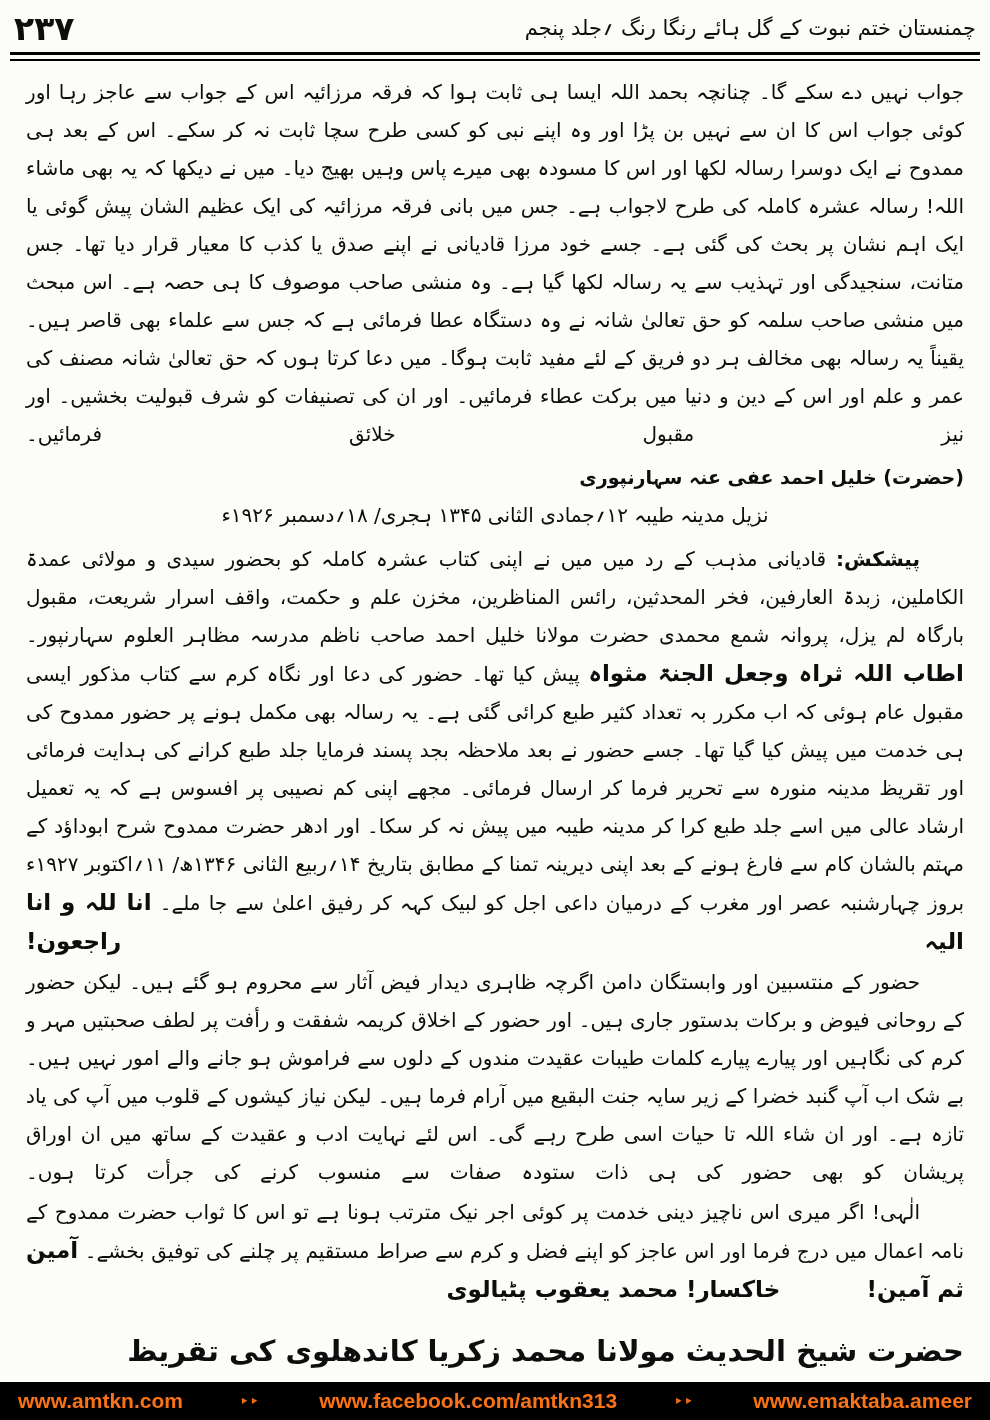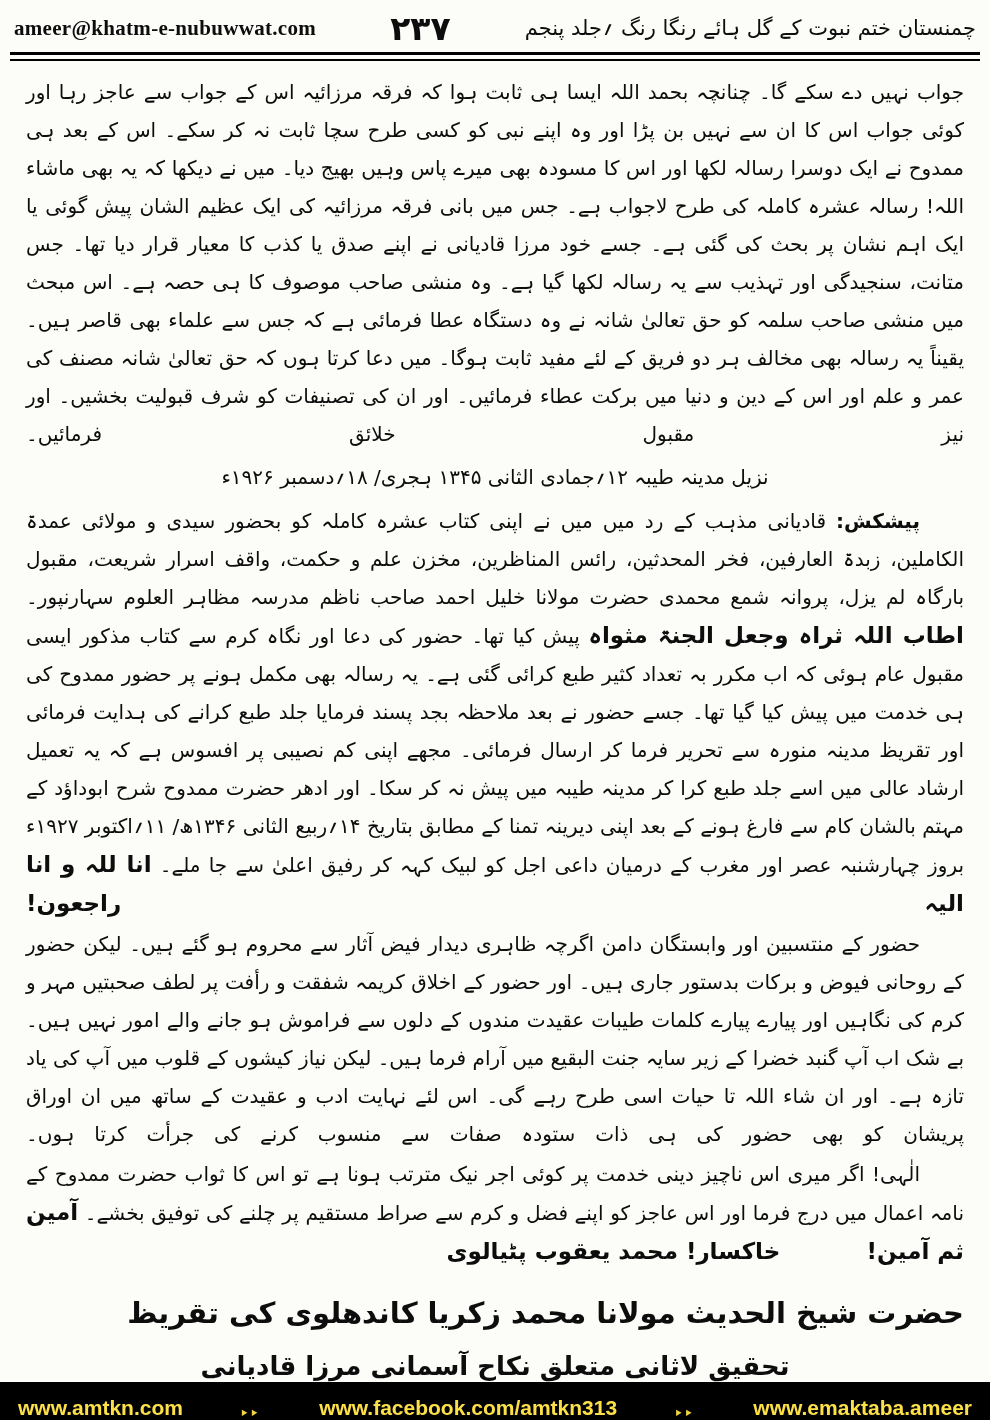--- a/index.html
+++ b/index.html
@@ -33,45 +33,45 @@
     padding:3px 0 0 0;
   }
   .signatory { font-size:19px; font-weight:bold; }
   .date-line { text-align:center; padding:0 0 6px 0; font-size:20px; }
   .heading1 { text-align:right; font-size:29px; font-weight:bold; margin:18px 0 8px 0; line-height:1.7; }
   .heading2 { text-align:center; font-size:26px; font-weight:bold; margin:0 0 12px 0; line-height:1.6; }
   .sig { margin-right:80px; font-size:23px; font-weight:bold; }
   
   .footer {
     position:absolute; left:0; right:0; bottom:0; height:38px;
-    background:#000; color:#fde047;
-    direction:ltr; display:flex; align-items:flex-end; justify-content:space-between;
+    background:#000; color:#f97316;
+    direction:ltr; display:flex; align-items:center; justify-content:space-between;
     padding:0 18px; font-weight:bold; font-size:21px;
     font-family:"Liberation Sans",sans-serif;
   }
   .tri { font-size:12px; letter-spacing:3px; opacity:.95; }
 </style>
 </head>
 <body>
 
 <div class="page">
 
   <div class="header">
-    <div class="email">ameer@khatm-e-nubuwwat.com</div>
     <div class="pagenum">۲۳۷</div>
     <div class="title">چمنستان ختم نبوت کے گل ہائے رنگا رنگ ؍جلد پنجم</div>
   </div>
 
   <div class="rule-double"></div>
 
   <div class="content">
 
     <p class="para jlast">جواب نہیں دے سکے گا۔ چنانچہ بحمد اللہ ایسا ہی ثابت ہوا کہ فرقہ مرزائیہ اس کے جواب سے عاجز رہا اور کوئی جواب اس کا ان سے نہیں بن پڑا اور وہ اپنے نبی کو کسی طرح سچا ثابت نہ کر سکے۔ اس کے بعد ہی ممدوح نے ایک دوسرا رسالہ لکھا اور اس کا مسودہ بھی میرے پاس وہیں بھیج دیا۔ میں نے دیکھا کہ یہ بھی ماشاء اللہ! رسالہ عشرہ کاملہ کی طرح لاجواب ہے۔ جس میں بانی فرقہ مرزائیہ کی ایک عظیم الشان پیش گوئی یا ایک اہم نشان پر بحث کی گئی ہے۔ جسے خود مرزا قادیانی نے اپنے صدق یا کذب کا معیار قرار دیا تھا۔ جس متانت، سنجیدگی اور تہذیب سے یہ رسالہ لکھا گیا ہے۔ وہ منشی صاحب موصوف کا ہی حصہ ہے۔ اس مبحث میں منشی صاحب سلمہ کو حق تعالیٰ شانہ نے وہ دستگاہ عطا فرمائی ہے کہ جس سے علماء بھی قاصر ہیں۔ یقیناً یہ رسالہ بھی مخالف ہر دو فریق کے لئے مفید ثابت ہوگا۔ میں دعا کرتا ہوں کہ حق تعالیٰ شانہ مصنف کی عمر و علم اور اس کے دین و دنیا میں برکت عطاء فرمائیں۔ اور ان کی تصنیفات کو شرف قبولیت بخشیں۔ اور نیز مقبول خلائق فرمائیں۔</p>
 
     <div class="amin-row">
+      <span class="signatory">(حضرت) خلیل احمد عفی عنہ سہارنپوری</span>
     </div>
 
     <div class="date-line">نزیل مدینہ طیبہ ۱۲؍جمادی الثانی ۱۳۴۵ ہجری/ ۱۸؍دسمبر ۱۹۲۶ء</div>
 
     <p class="para indent jlast">
       <span class="bold">پیشکش:</span>
       <span>قادیانی مذہب کے رد میں میں نے اپنی کتاب عشرہ کاملہ کو بحضور سیدی و مولائی عمدۃ الکاملین، زبدۃ العارفین، فخر المحدثین، رائس المناظرین، مخزن علم و حکمت، واقف اسرار شریعت، مقبول بارگاہ لم یزل، پروانہ شمع محمدی حضرت مولانا خلیل احمد صاحب ناظم مدرسہ مظاہر العلوم سہارنپور۔</span>
       <span class="dua">اطاب اللہ ثراہ وجعل الجنۃ مثواہ</span>
       <span>پیش کیا تھا۔ حضور کی دعا اور نگاہ کرم سے کتاب مذکور ایسی مقبول عام ہوئی کہ اب مکرر بہ تعداد کثیر طبع کرائی گئی ہے۔ یہ رسالہ بھی مکمل ہونے پر حضور ممدوح کی ہی خدمت میں پیش کیا گیا تھا۔ جسے حضور نے بعد ملاحظہ بجد پسند فرمایا جلد طبع کرانے کی ہدایت فرمائی اور تقریظ مدینہ منورہ سے تحریر فرما کر ارسال فرمائی۔ مجھے اپنی کم نصیبی پر افسوس ہے کہ یہ تعمیل ارشاد عالی میں اسے جلد طبع کرا کر مدینہ طیبہ میں پیش نہ کر سکا۔ اور ادھر حضرت ممدوح شرح ابوداؤد کے مہتم بالشان کام سے فارغ ہونے کے بعد اپنی دیرینہ تمنا کے مطابق بتاریخ ۱۴؍ربیع الثانی ۱۳۴۶ھ/ ۱۱؍اکتوبر ۱۹۲۷ء بروز چہارشنبہ عصر اور مغرب کے درمیان داعی اجل کو لبیک کہہ کر رفیق اعلیٰ سے جا ملے۔</span>
       <span class="dua">انا للہ و انا الیہ راجعون!</span>

